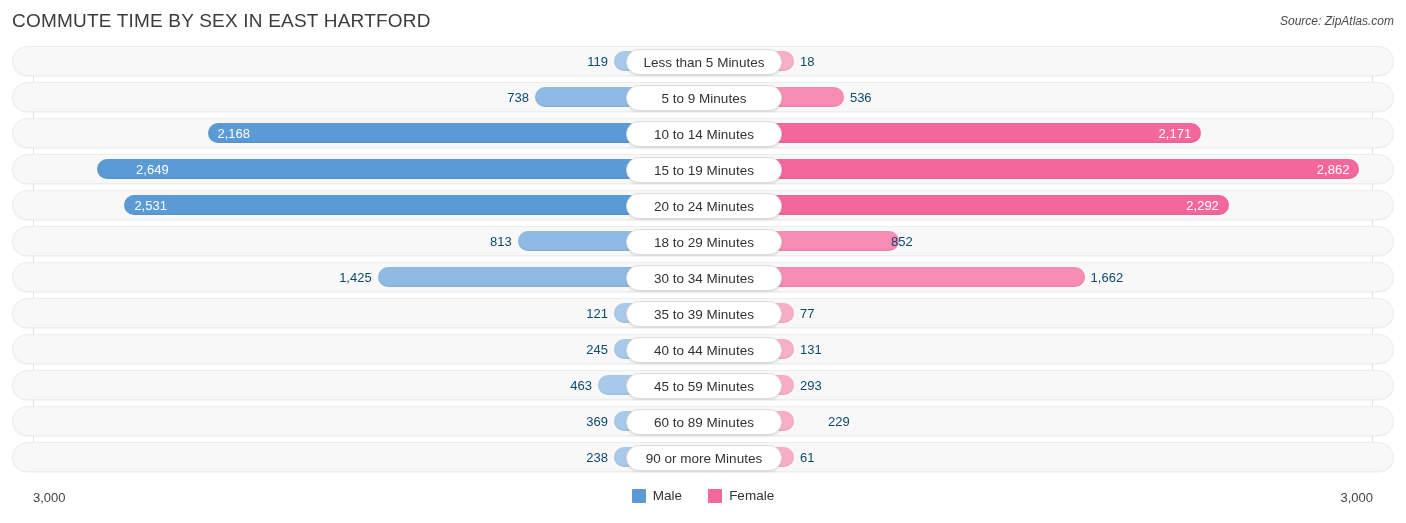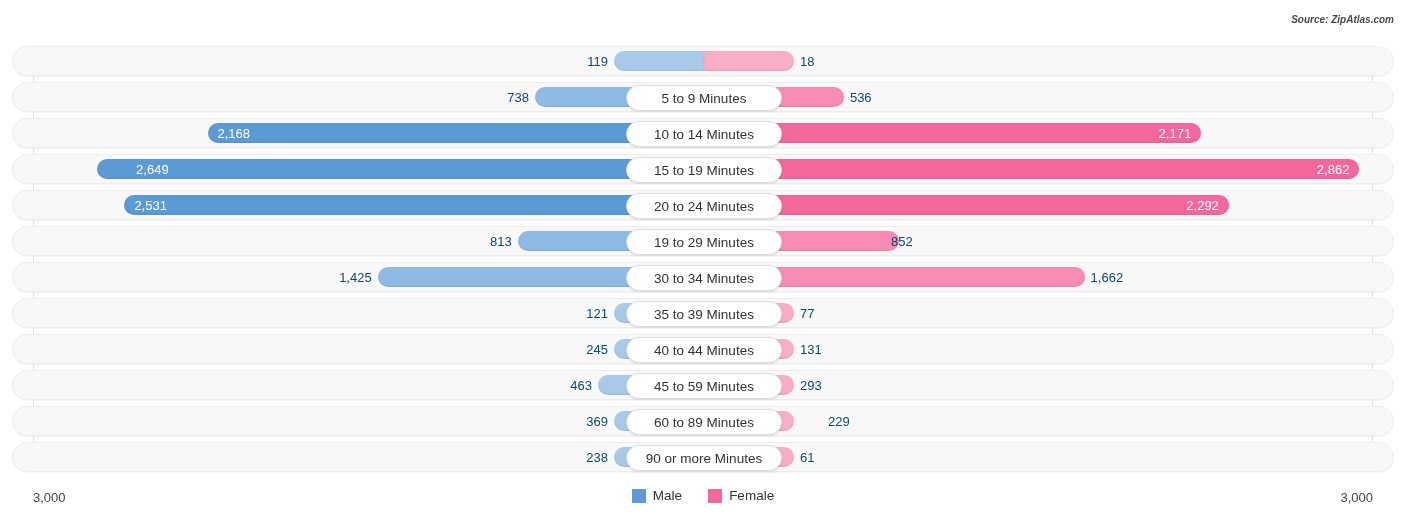--- a/index.html
+++ b/index.html
@@ -28,25 +28,24 @@
     font-size: 19px;
     letter-spacing: 0.2px;
     color: #3c3c3c;
     font-weight: 400;
     white-space: nowrap;
   }
   .source {
     position: absolute;
     right: 12px;
     top: 14px;
-    font-size: 10px;
+    font-size: 12px;
     font-style: italic;
     color: #4a4a4a;
     white-space: nowrap;
-    font-weight: bold;
   }
 
   
   .plot {
     position: absolute;
     left: 0;
     top: 46px;
     width: 1406px;
     height: 434px;
   }
@@ -163,32 +162,34 @@
     width: 14px;
     height: 14px;
     border-radius: 1px;
     display: inline-block;
   }
 </style>
 </head>
 <body>
 
 <div class="header">
+  <div class="chart-title">COMMUTE TIME BY SEX IN EAST HARTFORD</div>
   <div class="source">Source: ZipAtlas.com</div>
 </div>
 
 <div class="plot">
   <div class="gridline grid-left"></div>
   <div class="gridline grid-right"></div>
   <div class="rows" id="rows">
       <div class="row">
         <div class="bar bar-male" style="left: 601px; width: 90px; background: rgb(168, 201, 234);"></div>
         <div class="bar bar-female" style="left: 691px; width: 90px; background: rgb(249, 174, 200);"></div>
         <div class="val val-male" style="left: 505px; width: 90px;">119</div>
         <div class="val val-female" style="left: 787px; width: 90px;">18</div>
+        <div class="center-pill" style="left: 613px; width: 156px;">Less than 5 Minutes</div>
       </div>
       <div class="row">
         <div class="bar bar-male" style="left: 521.998px; width: 169.002px; background: rgb(142, 186, 228);"></div>
         <div class="bar bar-female" style="left: 691px; width: 139.919px; background: rgb(247, 140, 180);"></div>
         <div class="val val-male" style="left: 425.998px; width: 90px;">738</div>
         <div class="val val-female" style="left: 836.919px; width: 90px;">536</div>
         <div class="center-pill" style="left: 613px; width: 156px;">5 to 9 Minutes</div>
       </div>
       <div class="row">
         <div class="bar bar-male" style="left: 194.528px; width: 496.472px; background: rgb(91, 155, 213);"></div>
@@ -209,21 +210,21 @@
         <div class="bar bar-female" style="left: 691px; width: 524.868px; background: rgb(244, 103, 157);"></div>
         <div class="val val-male val-inside" style="left: 121.401px; text-align: left; width: 90px;">2,531</div>
         <div class="val val-female val-inside" style="left: 1115.87px; text-align: right; width: 90px;">2,292</div>
         <div class="center-pill" style="left: 613px; width: 156px;">20 to 24 Minutes</div>
       </div>
       <div class="row">
         <div class="bar bar-male" style="left: 504.823px; width: 186.177px; background: rgb(142, 186, 228);"></div>
         <div class="bar bar-female" style="left: 691px; width: 195.108px; background: rgb(247, 140, 180);"></div>
         <div class="val val-male" style="left: 408.823px; width: 90px;">813</div>
         <div class="val val-female" style="left: 878px; width: 90px;">852</div>
-        <div class="center-pill" style="left: 613px; width: 156px;">19 to 29 Minutes</div>
+        <div class="center-pill" style="left: 613px; width: 156px;">18 to 29 Minutes</div>
       </div>
       <div class="row">
         <div class="bar bar-male" style="left: 364.675px; width: 326.325px; background: rgb(142, 186, 228);"></div>
         <div class="bar bar-female" style="left: 691px; width: 380.598px; background: rgb(247, 140, 180);"></div>
         <div class="val val-male" style="left: 268.675px; width: 90px;">1,425</div>
         <div class="val val-female" style="left: 1077.6px; width: 90px;">1,662</div>
         <div class="center-pill" style="left: 613px; width: 156px;">30 to 34 Minutes</div>
       </div>
       <div class="row">
         <div class="bar bar-male" style="left: 601px; width: 90px; background: rgb(168, 201, 234);"></div>

